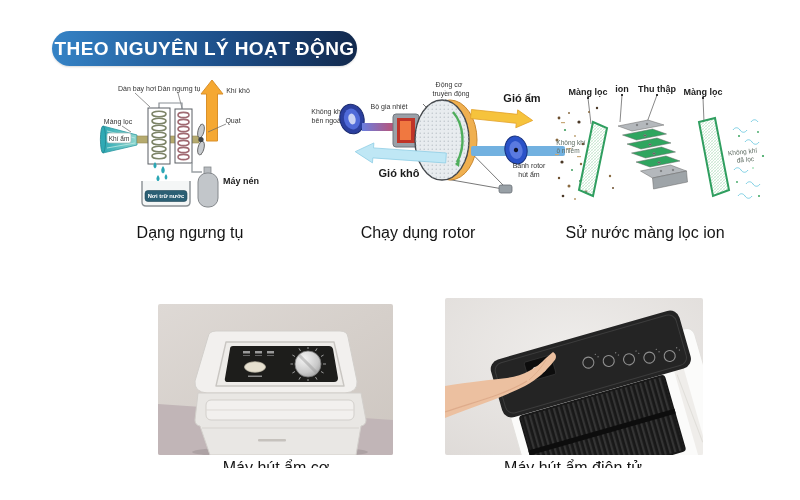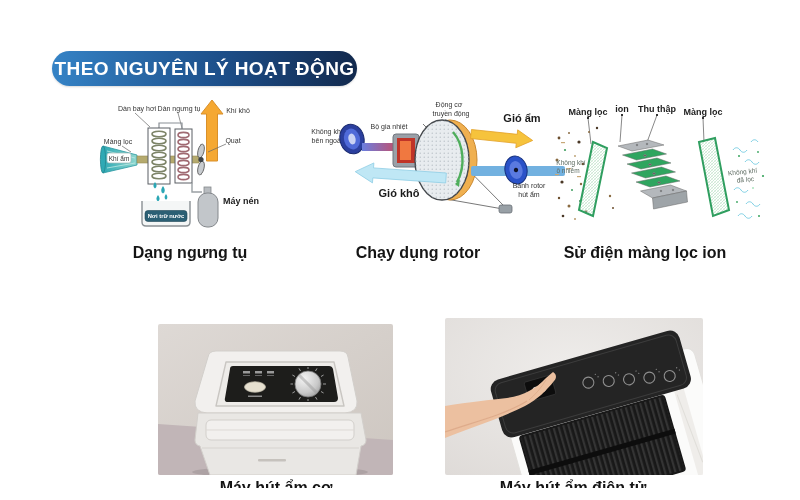--- a/index.html
+++ b/index.html
@@ -1,32 +1,32 @@
 <!DOCTYPE html>
 <html><head>
 <meta charset="utf-8">
 <style>
   html,body{margin:0;padding:0;}
   #canvas{
     position:relative;width:800px;height:468px;background:#ffffff;
-    font-family:"Liberation Sans",sans-serif;overflow:hidden;margin-top:20px;
+    font-family:"Liberation Sans",sans-serif;overflow:hidden;
   }
   .pill{
     position:absolute;height:35px;border-radius:18px;
     background:linear-gradient(90deg,#3583c6 0%,#1d4f8a 55%,#12294d 100%);
     color:#fff;font-weight:bold;font-size:19px;letter-spacing:.4px;
     display:flex;align-items:center;justify-content:center;
     box-shadow:0 1px 2px rgba(0,0,0,.15);
   }
   #pill1{left:52px;top:31px;width:305px;}
   #pill2{left:52px;top:263px;width:308px;height:33px;}
   .diagram{position:absolute;}
   .caption{
     position:absolute;width:200px;text-align:center;
-    font-weight:bold;font-size:16px;color:#141414;
+    font-weight:normal;font-size:16px;color:#141414;
   }
   .cap-row1{top:224px;}
   .cap-row2{top:459px;}
   .photo{position:absolute;overflow:hidden;border-radius:2px;}
   svg{display:block;}
   text{font-family:"Liberation Sans",sans-serif;}
   .lbl{fill:#333;font-size:7px;}
   .lbl-b{fill:#222;font-size:9px;font-weight:bold;}
   .lbl-big{fill:#1b1b1b;font-size:11px;font-weight:bold;}
   .lbl-soft{fill:#5c6a60;font-size:6.5px;}
@@ -295,21 +295,21 @@
       </g>
       <g transform="rotate(-6 190 78)">
         <text class="lbl-soft" text-anchor="middle" x="190" y="76">Không khí</text>
         <text class="lbl-soft" text-anchor="middle" x="192" y="84">đã lọc</text>
       </g>
     </svg>
   </div>
 
   <div class="caption cap-row1" style="left:90px;">Dạng ngưng tụ</div>
   <div class="caption cap-row1" style="left:318px;">Chạy dụng rotor</div>
-  <div class="caption cap-row1" style="left:545px;">Sử điện màng lọc ion</div>
+  <div class="caption cap-row1" style="left:545px;">Sử nước màng lọc ion</div>
 
 
   <div class="photo" style="left:158px;top:304px;width:235px;height:151px;">
     <svg width="235" height="151" viewBox="0 0 235 151">
       <defs>
         <linearGradient id="wallG" x1="0" y1="0" x2="1" y2="1">
           <stop offset="0" stop-color="#ded9d5"></stop>
             <stop offset="1" stop-color="#cdc6c0"></stop>
         </linearGradient>
         <radialGradient id="knobG" cx="0.35" cy="0.3" r="0.9">

